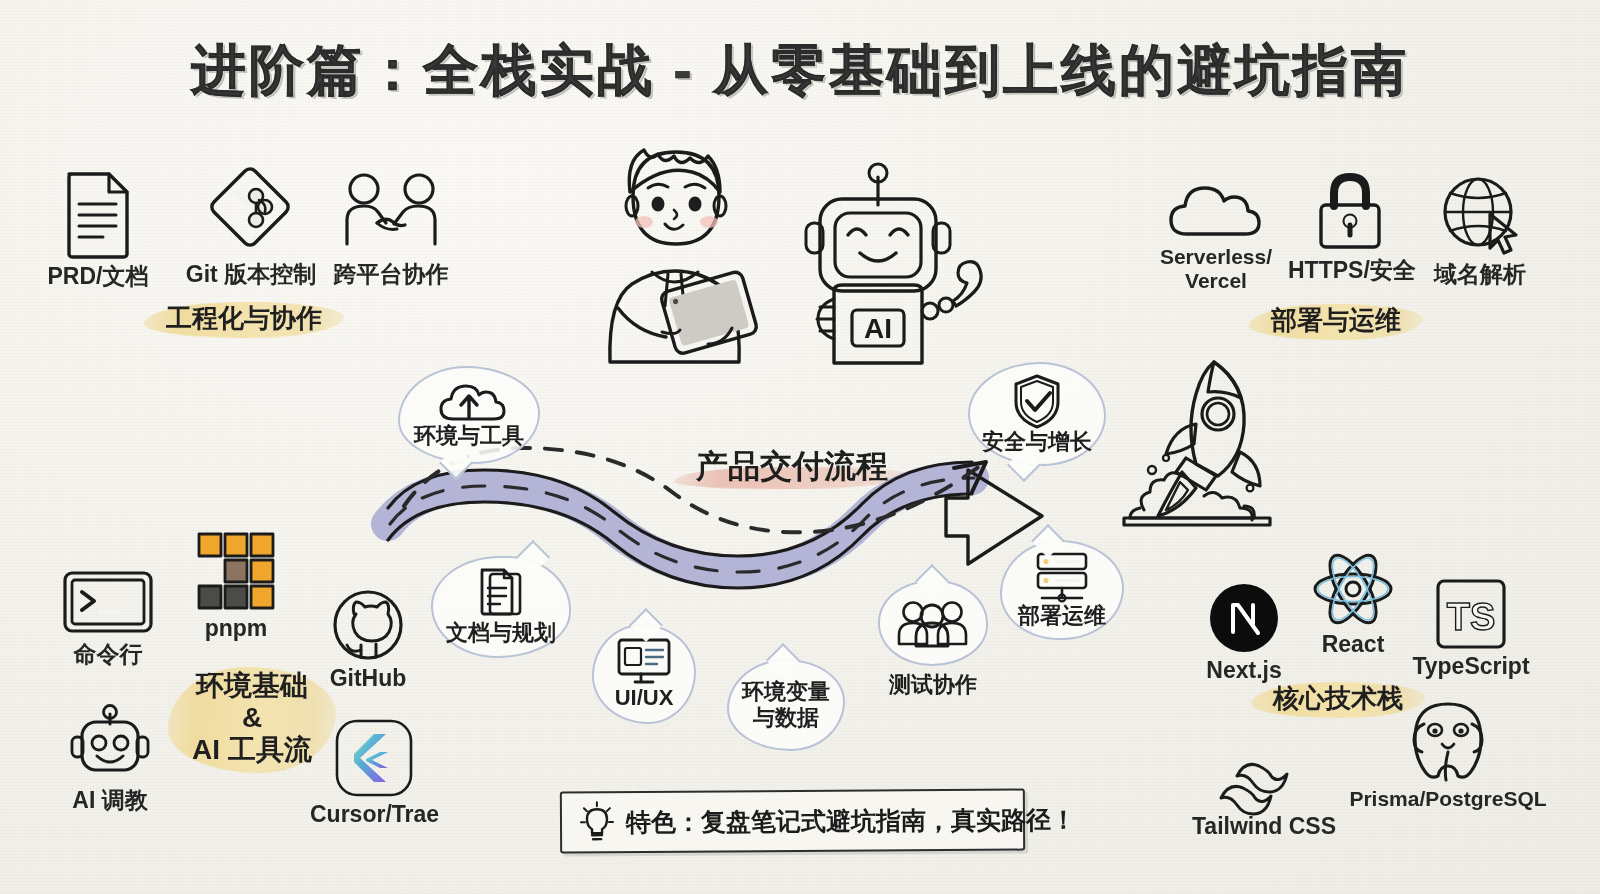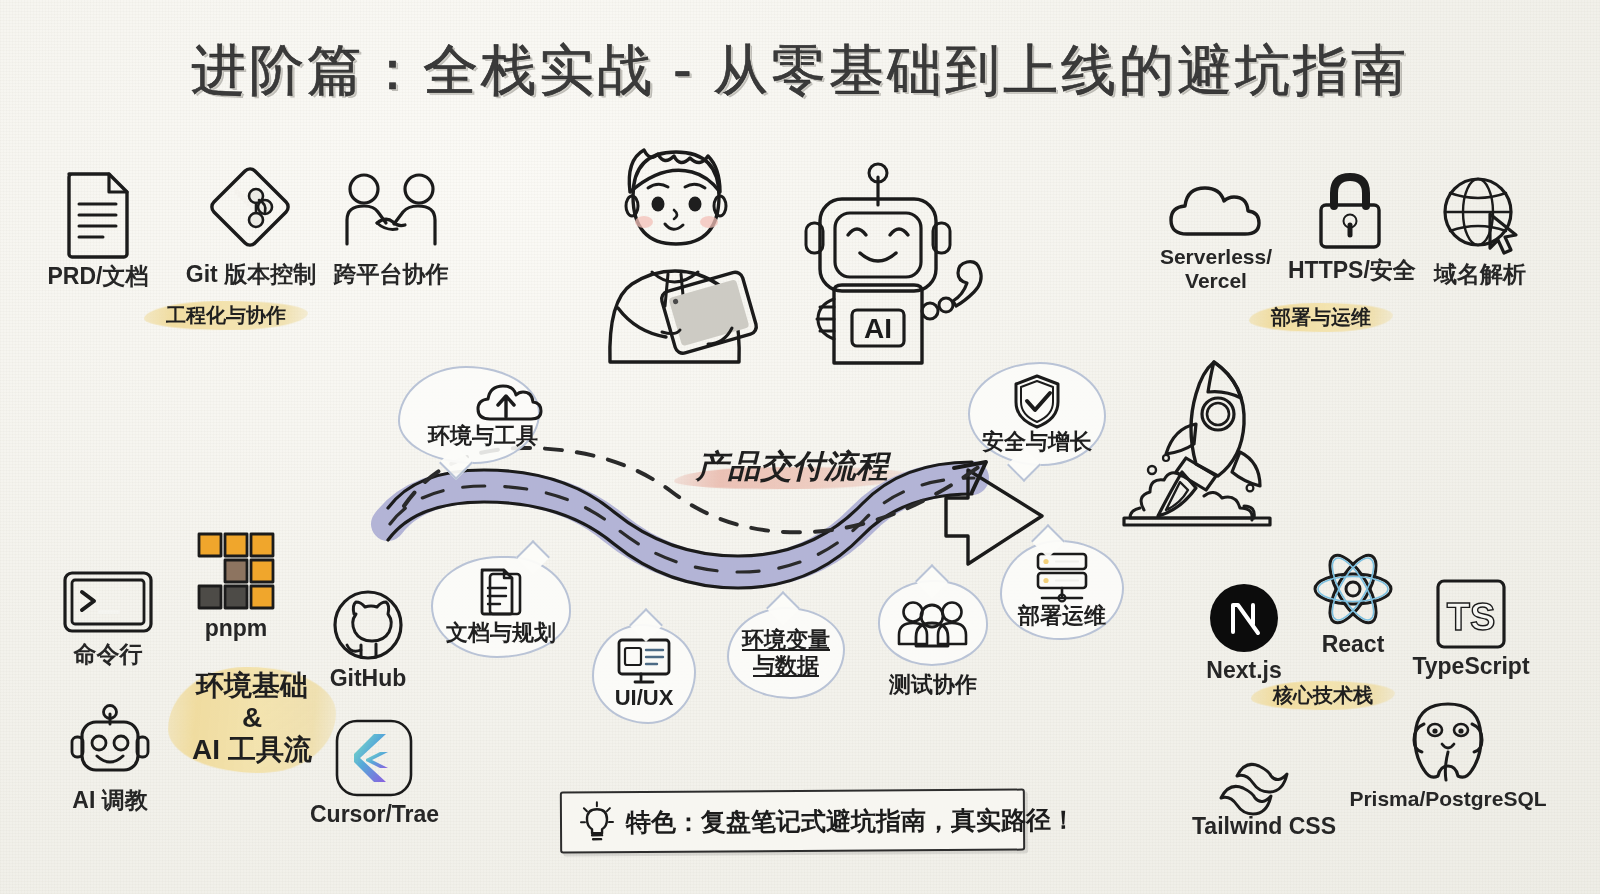--- a/index.html
+++ b/index.html
@@ -19,21 +19,21 @@
     color: #1d1d1d;
   }
   .abs { position: absolute; }
   .ctr { text-align: center; }
 
   
   #title {
     top: 34px; left: 0; width: 1600px;
     text-align: center;
     font-size: 55px;
-    font-weight: 400;
+    font-weight: 700;
     letter-spacing: 3px;
     color: #3a3a3a;
     text-shadow:
        1.4px 1.4px 0 #cfcdc6,
        2.4px 2.4px 0 rgba(120,118,110,0.45);
     -webkit-text-stroke: 0.6px #2b2b2b;
   }
 
   
   .hl {
@@ -98,21 +98,21 @@
     border: 2.8px solid #2d2d2d;
     background: #f7f6f1;
     border-radius: 3px;
     display: flex; align-items: center; gap: 12px;
     padding: 0 18px;
     box-shadow: 3px 3px 0 rgba(40,40,40,0.12);
     transform: rotate(-0.35deg);
   }
   #footer-note .ftxt { font-size: 25px; font-weight: 700; color: #1c1c1c; white-space: nowrap; }
 
-  .grp-title { position: absolute; font-size: 20px; }
+  .grp-title { position: absolute; font-size: 26px; }
   .grp-title.two { font-size: 28px; }
 </style>
 </head>
 <body>
 
 <div class="abs" id="title">进阶篇：全栈实战 - 从零基础到上线的避坑指南</div>
 
 <div class="tile" style="left:40px; top:168px; width:116px;">
   <span>
     <svg width="80" height="92" viewBox="0 0 80 92">
@@ -270,25 +270,25 @@
   </svg>
 </div>
 
 <div class="abs" style="left:400px; top:420px;">
   <svg width="630" height="110" viewBox="0 0 630 110">
     <path d="M4 86 q40 -58 120 -58 q90 0 148 44 q58 44 138 40 q84 -4 170 -66" fill="none" stroke="#2a2a2a" stroke-width="4" stroke-dasharray="17 15" stroke-linecap="round"></path>
     <path class="ink" d="M554 48 l32 -6 l-14 30" stroke-width="4"></path>
   </svg>
 </div>
 
-<div class="abs" style="left:678px; top:444px; font-size:32px;font-style:italic;">
+<div class="abs" style="left:678px; top:444px; font-size:32px;">
   <span class="hl pink">产品交付流程</span>
 </div>
 
-<div class="bubble" style="left:398px; top:366px; width:142px; height:98px; border-radius:48% 52% 46% 54% / 56% 48% 52% 44%;align-items:flex-end;">
+<div class="bubble" style="left:398px; top:366px; width:142px; height:98px; border-radius:48% 52% 46% 54% / 56% 48% 52% 44%;">
   <span>
     <svg width="64" height="42" viewBox="0 0 64 42">
       <path class="ink" d="M16 38 q-12 0 -12 -10 q0 -9 10 -10 q2 -13 15 -13 q11 0 13 9 q3 -3 7 -3 q9 0 10 10 q8 1 8 9 q0 8 -10 8 z" fill="#aed4ea" stroke-width="3"></path>
       <path class="ink" d="M32 36 v-20 m-8 8 l8 -9 l8 9" stroke-width="3.4" fill="none"></path>
     </svg>
   </span>
   <div class="btxt">环境与工具</div>
   <div class="tail" style="left:44px; bottom:-13px; transform:rotate(-45deg);"></div>
 </div>
 
@@ -319,21 +319,21 @@
           <line x1="31" y1="20" x2="48" y2="20"></line>
           <line x1="31" y1="27" x2="42" y2="27"></line>
       </g>
       <path class="ink" d="M26 37 l0 6 M20 45 h18" stroke-width="2.8"></path>
     </svg>
   </span>
   <div class="btxt">UI/UX</div>
   <div class="tail" style="left:40px; top:-13px; transform:rotate(135deg);"></div>
 </div>
 
-<div class="bubble" style="left:727px; top:607px; width:118px; height:92px; border-radius:50% 50% 46% 54% / 54% 46% 54% 46%;text-decoration:underline;">
+<div class="bubble" style="left:727px; top:659px; width:118px; height:92px; border-radius:50% 50% 46% 54% / 54% 46% 54% 46%;">
   <div class="btxt">环境变量
 与数据</div>
   <div class="tail" style="left:42px; top:-13px; transform:rotate(135deg);"></div>
 </div>
 
 <div class="bubble" style="left:878px; top:580px; width:110px; height:86px; border-radius:50% 48% 52% 50% / 50% 52% 48% 50%;">
   <span>
     <svg width="74" height="48" viewBox="0 0 74 48">
       <circle class="ink" cx="17" cy="13" r="9.5" fill="#7fa8d4" stroke-width="2.6"></circle>
       <path class="ink" d="M3 45 V36 q0-12 14-12 q14 0 14 12 v9z" fill="#7fa8d4" stroke-width="2.6"></path>

